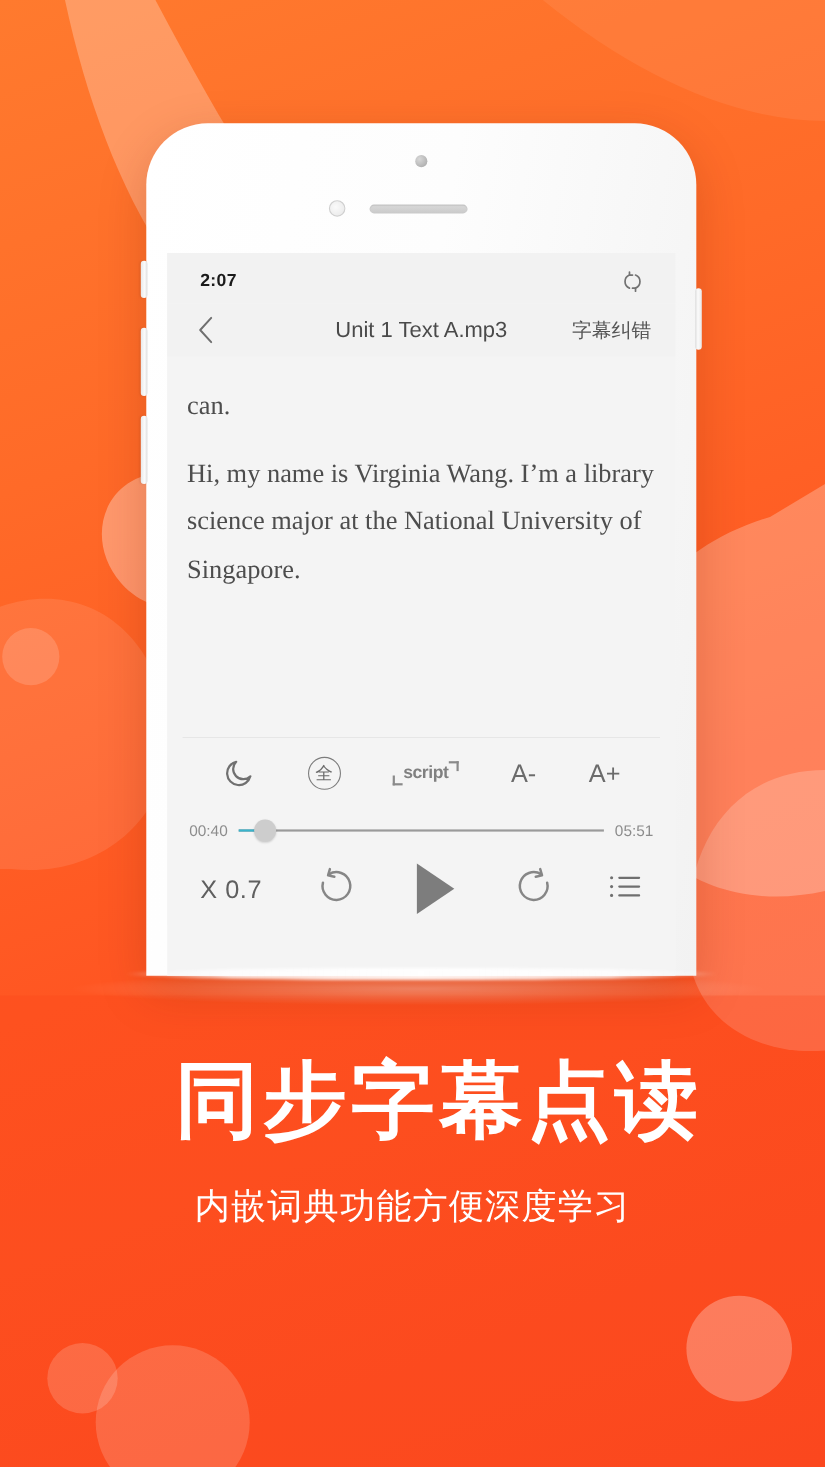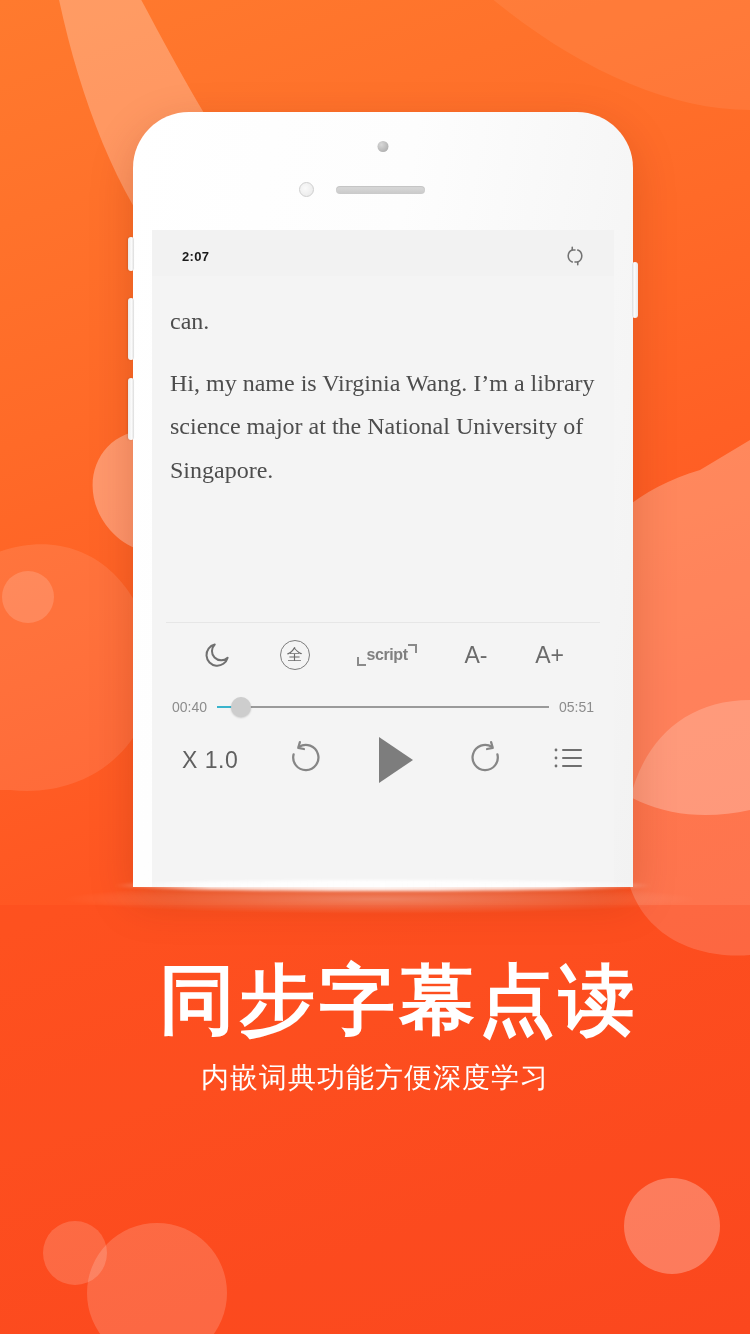--- a/index.html
+++ b/index.html
@@ -68,21 +68,21 @@
     background:#F4F4F4;
     overflow:hidden;
   }
 
   
   #statusbar{
     height:46px; display:flex; align-items:center;
     justify-content:space-between; padding:6px 28px 0 30px;
     background:#F2F2F2;
   }
-  #clock{ font-size:13px; font-weight:bold; color:#1b1b1b; letter-spacing:.3px; }
+  #clock{ font-size:16px; font-weight:bold; color:#1b1b1b; letter-spacing:.3px; }
   #sync-icon svg{ display:block; }
 
   
   #navbar{
     height:48px; display:flex; align-items:center;
     padding:0 22px 0 18px; background:#F2F2F2;
     position:relative;
   }
   #back-btn{ width:34px; height:34px; display:flex; align-items:center; justify-content:center; }
   #nav-title{
@@ -173,23 +173,23 @@
   }
 
   
   #captions{ position:absolute; left:0; top:955px; width:750px; text-align:center; z-index:5; }
   #headline{
     font-family:"DejaVu Sans", sans-serif;
     font-size:76px; font-weight:bold; color:#ffffff;
     letter-spacing:4px; line-height:1.18;padding-left:48px;
   }
   #subline{
-    margin-top:14px;
+    margin-top:30px;
     font-family:"DejaVu Sans", sans-serif;
-    font-size:28px; color:#ffffff; letter-spacing:1px;
+    font-size:32px; color:#ffffff; letter-spacing:1px;
   }
 </style>
 </head>
 <body>
 
 <div id="bg">
   <div class="grad"></div>
   <svg viewBox="0 0 750 1334" preserveAspectRatio="none">
 
     <path d="M120,-40 C200,110 250,210 360,300 C300,340 250,330 200,290 C130,230 80,110 55,-20 Z" fill="#ffffff" opacity="0.26"></path>
@@ -233,20 +233,29 @@
       <span id="sync-icon">
         <svg width="22" height="22" viewBox="0 0 24 24" fill="none" stroke="#737373" stroke-width="1.7" stroke-linecap="round" stroke-linejoin="round">
           <path d="M9 5.5 A7 7 0 0 0 9 18.5"></path>
           <path d="M15 18.5 A7 7 0 0 0 15 5.5"></path>
           <path d="M9 2.5 L9 5.5 L12 5.5"></path>
           <path d="M15 21.5 L15 18.5 L12 18.5"></path>
         </svg>
       </span>
     </div>
 
+    <div id="navbar">
+      <span id="back-btn">
+        <svg width="22" height="30" viewBox="0 0 22 30" fill="none" stroke="#6f6f6f" stroke-width="1.8" stroke-linecap="round" stroke-linejoin="round">
+          <path d="M16 4 L6 15 L16 26"></path>
+        </svg>
+      </span>
+      <span id="nav-title">Unit 1 Text A.mp3</span>
+      <span id="nav-action">字幕纠错</span>
+    </div>
 
     <div id="transcript">
       <p>
         <span>can.</span>
       </p>
       <p>
         <span>Hi, my name is Virginia Wang. I’m a library science major at the National University of Singapore.</span>
       </p>
     </div>
 
@@ -278,21 +287,21 @@
       <span class="ptime">00:40</span>
       <span id="track">
         <i class="rail"></i>
         <i class="fill"></i>
         <i class="knob"></i>
       </span>
       <span class="ptime">05:51</span>
     </div>
 
     <div id="controls">
-      <span id="speed">X 1.0</span>
+      <span id="speed">X 0.7</span>
 
       <span>
         <svg width="36" height="36" viewBox="0 0 24 24" fill="none" stroke="#868686" stroke-width="1.5" stroke-linecap="round" stroke-linejoin="round">
           <path d="M4.4 9.6 A8.4 8.4 0 1 0 8 4.6"></path>
           <path d="M8.6 1.4 L7.5 5.2 L11.3 6.0"></path>
         </svg>
       </span>
 
       <span id="play-btn">
         <svg width="48" height="52" viewBox="0 0 48 52">

